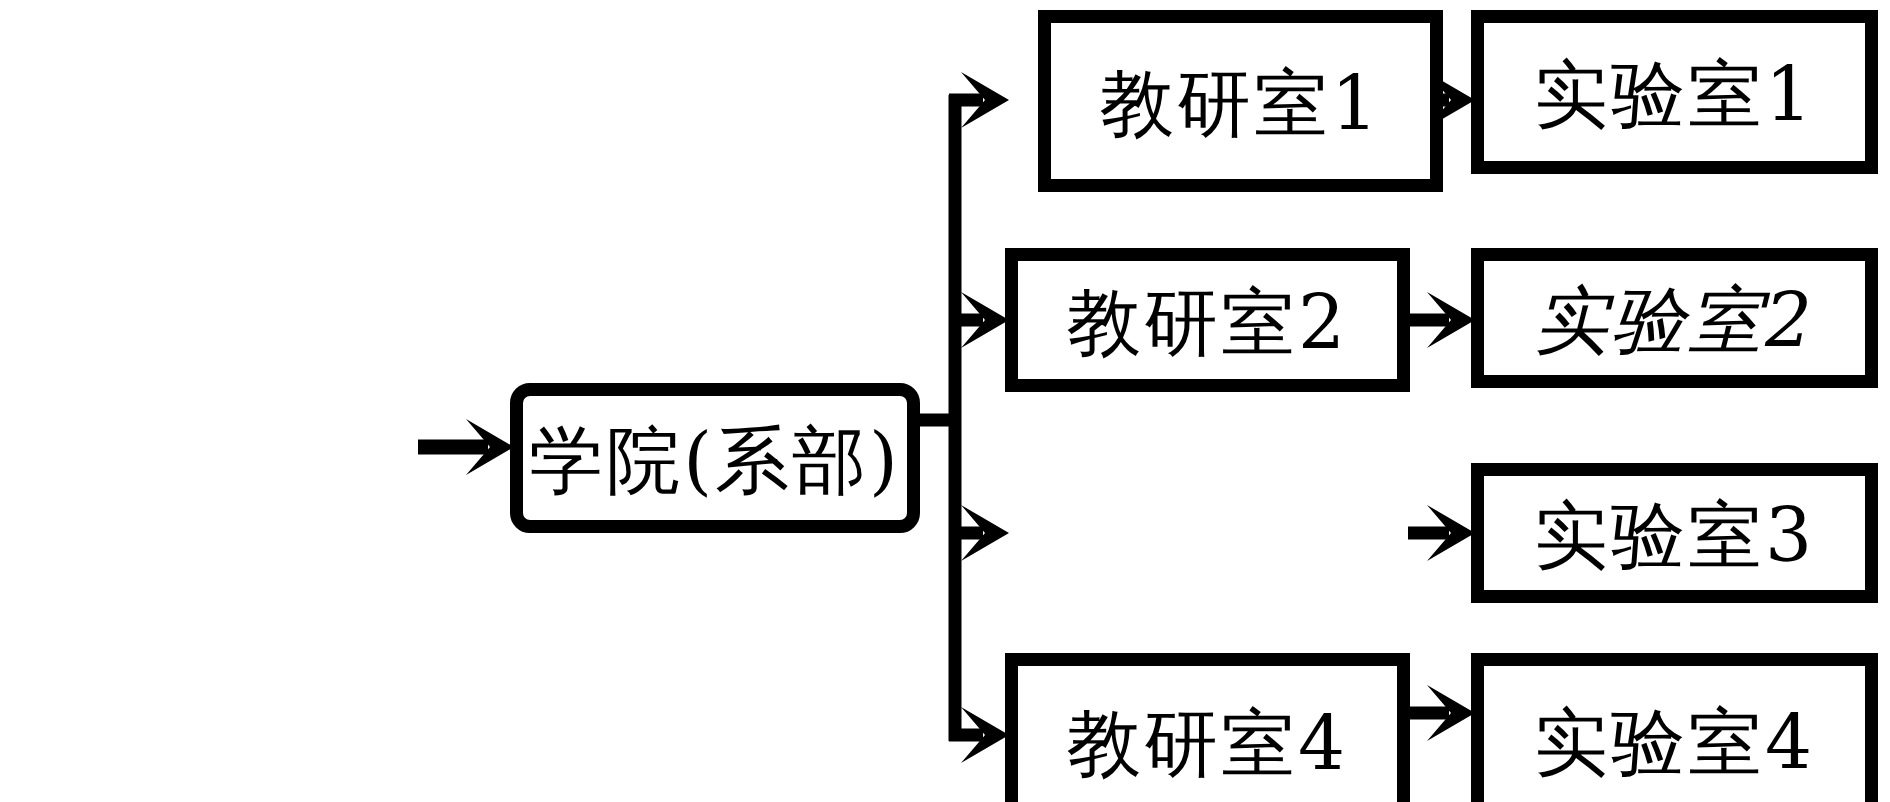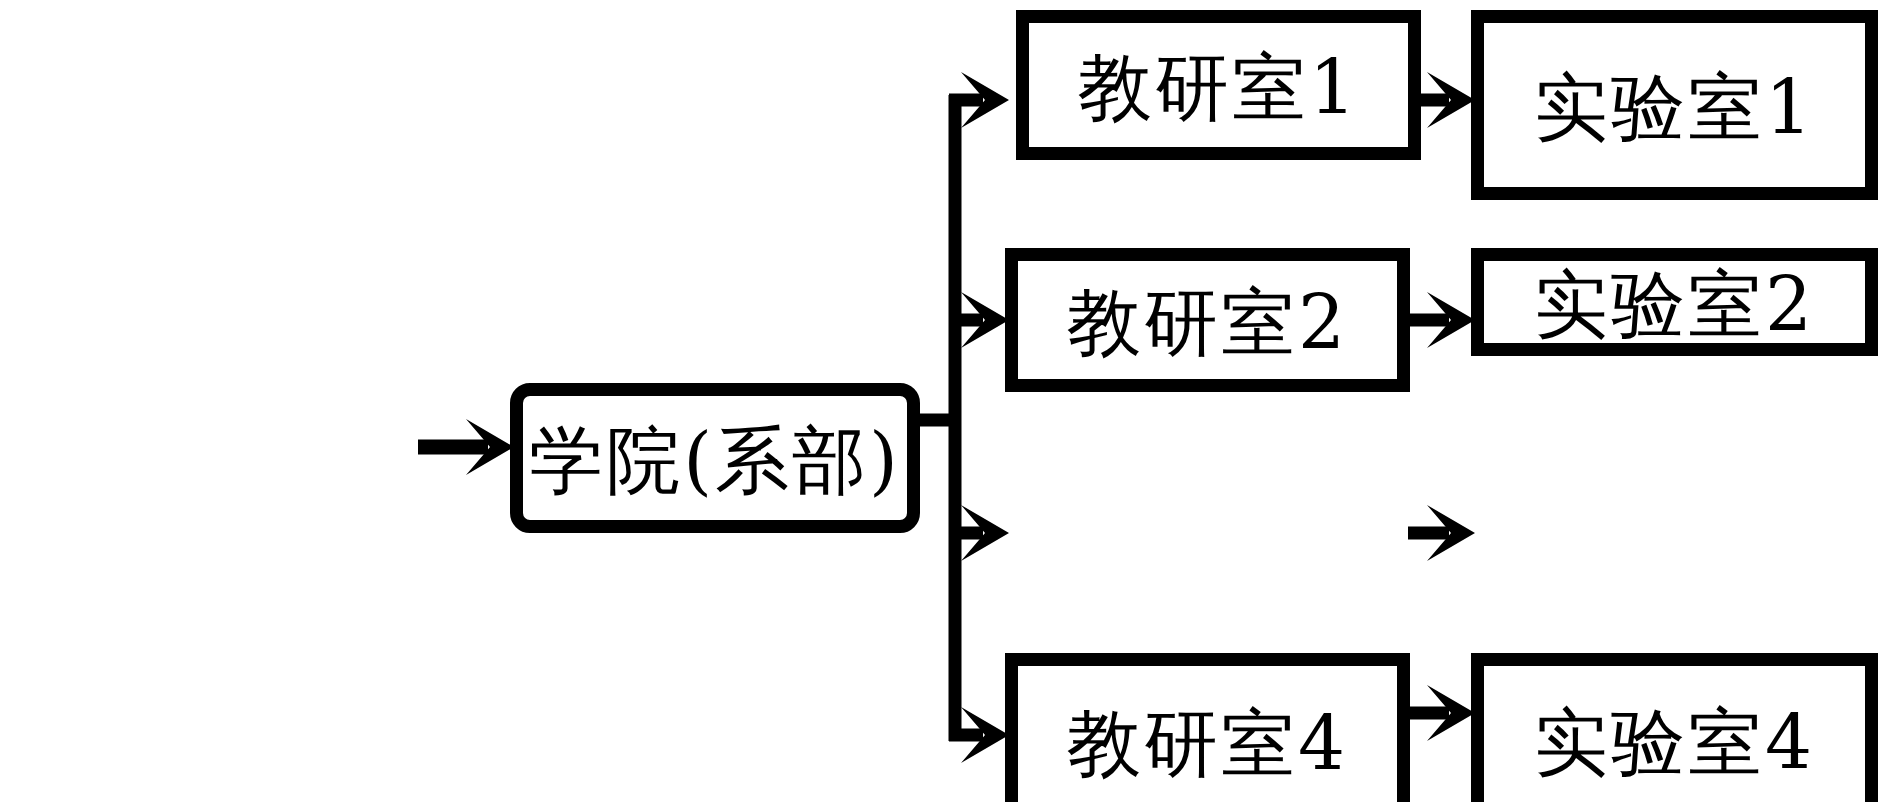--- a/index.html
+++ b/index.html
@@ -62,31 +62,34 @@
       <line x1="1408" y1="320" x2="1449" y2="320" stroke="#000000" stroke-width="13"></line>
       <polygon points="1475,320 1427,292 1451,320 1427,348" fill="#000000"></polygon>
       <line x1="1408" y1="533" x2="1449" y2="533" stroke="#000000" stroke-width="13"></line>
       <polygon points="1475,533 1427,505 1451,533 1427,561" fill="#000000"></polygon>
       <line x1="1408" y1="713" x2="1449" y2="713" stroke="#000000" stroke-width="13"></line>
       <polygon points="1475,713 1427,685 1451,713 1427,741" fill="#000000"></polygon>
     </svg>
     <div class="node" style="left: 510px; top: 383px; width: 410px; height: 150px; border-radius: 20px;">
       <span class="lbl">学院(系部)</span>
     </div>
-    <div class="node" style="left: 1016px; top: 10px; width: 405px; height: 150px;">
+    <div class="node" style="left: 1038px; top: 10px; width: 405px; height: 182px;">
       <span class="lbl">教研室1</span>
     </div>
-    <div class="node" style="left: 1471px; top: 10px; width: 407px; height: 190px;">
+    <div class="node" style="left: 1471px; top: 10px; width: 407px; height: 164px;">
       <span class="lbl">实验室1</span>
     </div>
     <div class="node" style="left: 1005px; top: 248px; width: 405px; height: 144px;">
       <span class="lbl">教研室2</span>
     </div>
-    <div class="node" style="left: 1471px; top: 248px; width: 407px; height: 108px;">
+    <div class="node" style="left: 1471px; top: 248px; width: 407px; height: 140px; font-style: italic;">
       <span class="lbl">实验室2</span>
+    </div>
+    <div class="node" style="left: 1471px; top: 463px; width: 407px; height: 140px;">
+      <span class="lbl">实验室3</span>
     </div>
     <div class="node" style="left: 1005px; top: 653px; width: 405px; height: 176px;">
       <span class="lbl">教研室4</span>
     </div>
     <div class="node" style="left: 1471px; top: 653px; width: 407px; height: 174px;">
       <span class="lbl">实验室4</span>
     </div>
   </div>
 
 </body></html>

